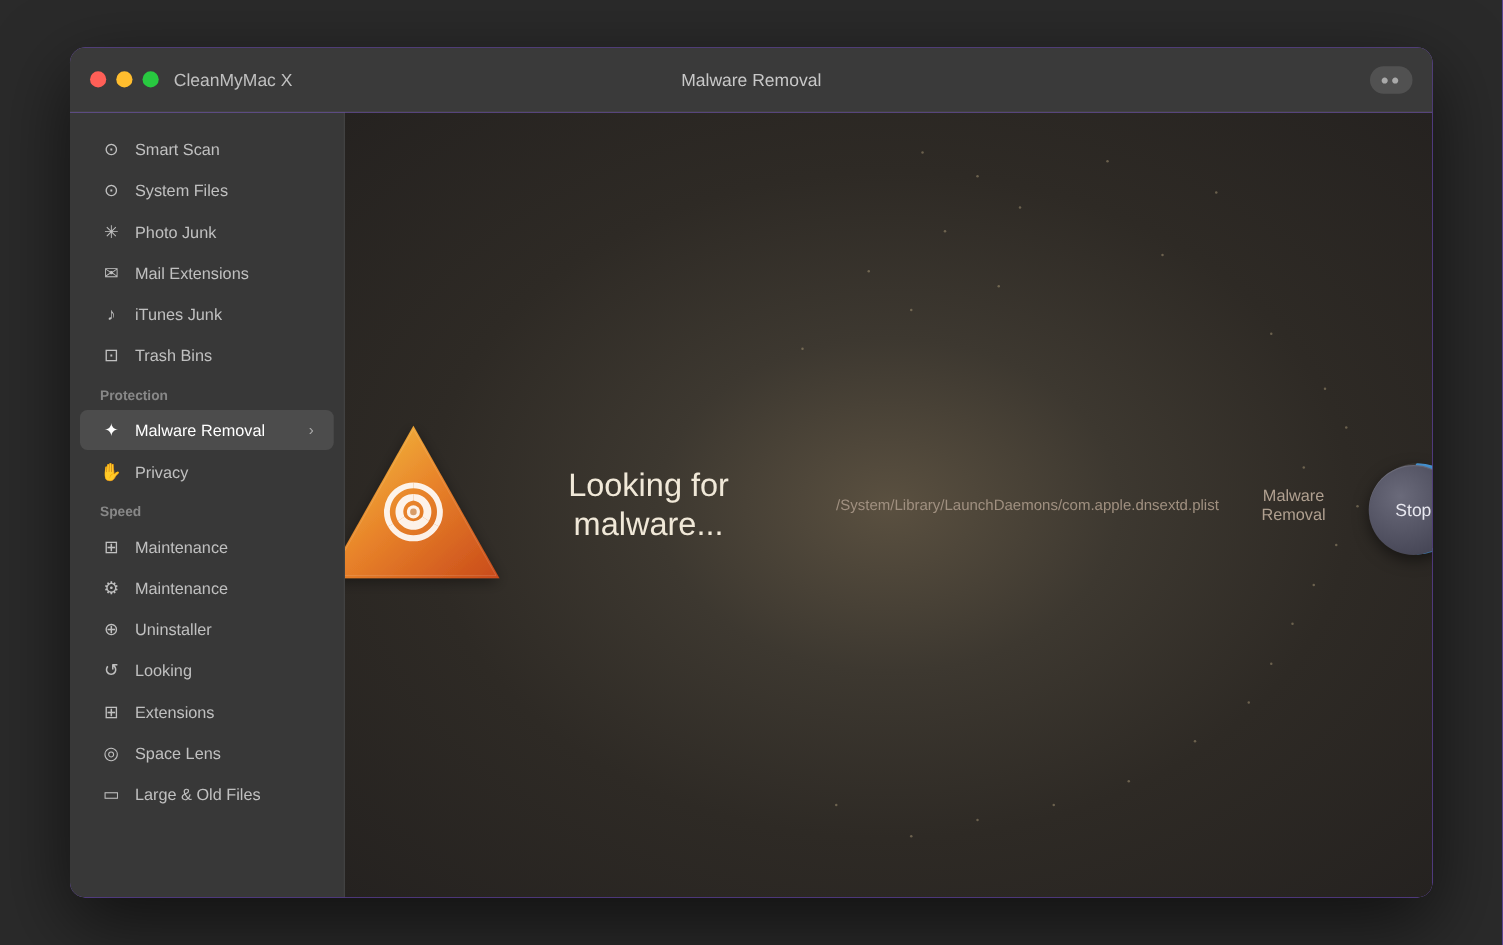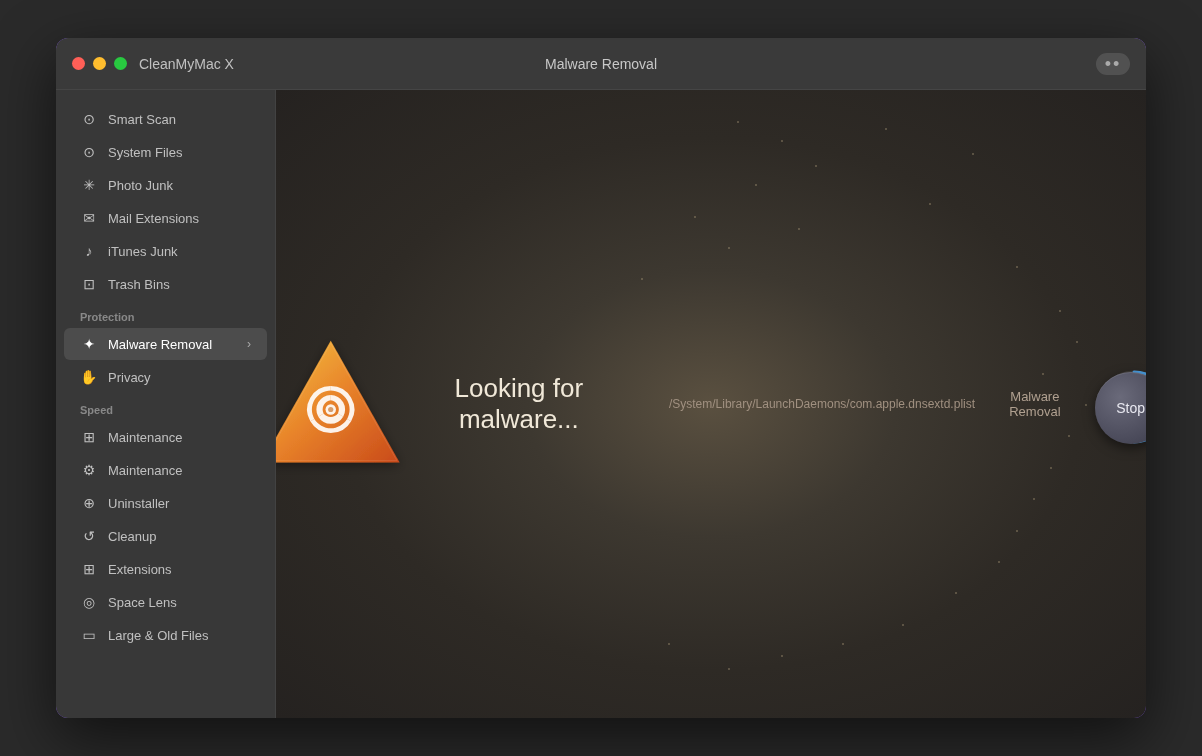--- a/index.html
+++ b/index.html
@@ -272,21 +272,21 @@
           <div class="sidebar-item">
             <span class="icon">⚙</span>
             <span>Maintenance</span>
           </div>
           <div class="sidebar-item">
             <span class="icon">⊕</span>
             <span>Uninstaller</span>
           </div>
           <div class="sidebar-item">
             <span class="icon">↺</span>
-            <span>Cleanup</span>
+            <span>Looking</span>
           </div>
           <div class="sidebar-item">
             <span class="icon">⊞</span>
             <span>Extensions</span>
           </div>
           <div class="sidebar-item">
             <span class="icon">◎</span>
             <span>Space Lens</span>
           </div>
           <div class="sidebar-item">

